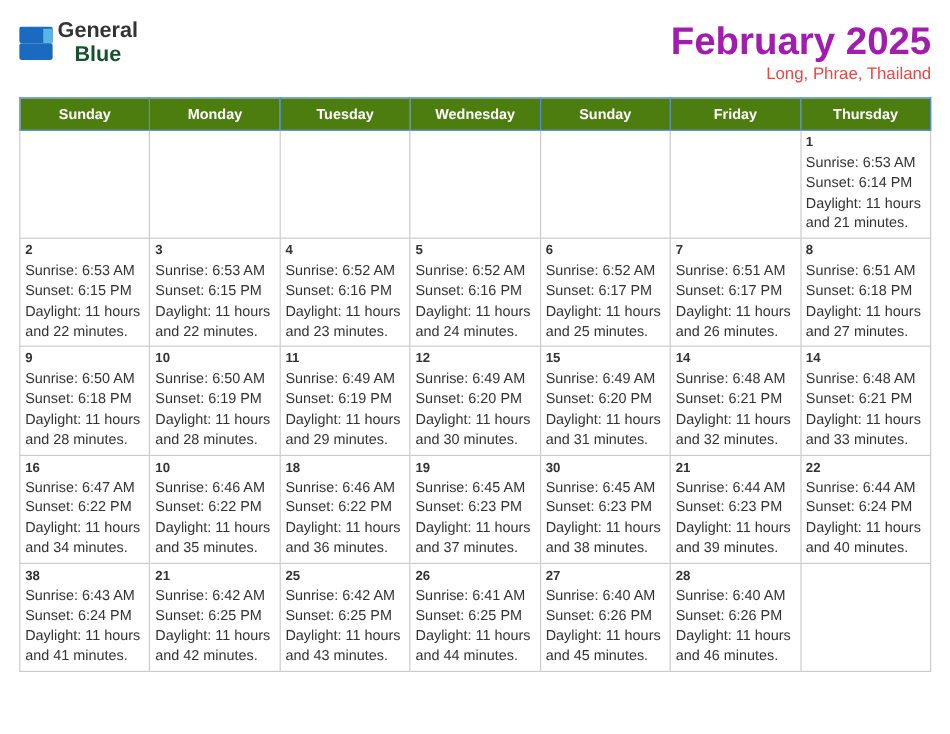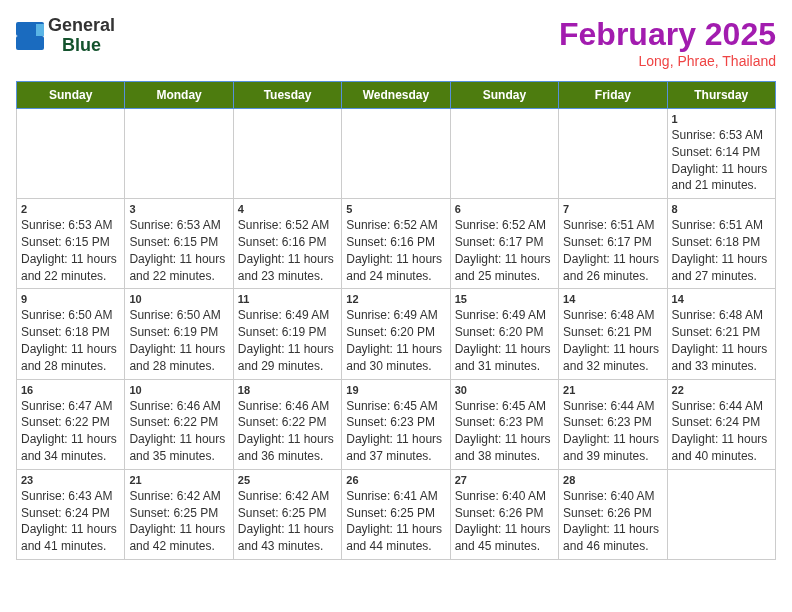--- a/index.html
+++ b/index.html
@@ -216,21 +216,21 @@
           <span class="day-num">21</span>
           <div class="day-info">Sunrise: 6:44 AM<br>Sunset: 6:23 PM<br>Daylight: 11 hours<br>and 39 minutes.</div>
         </td>
         <td>
           <span class="day-num">22</span>
           <div class="day-info">Sunrise: 6:44 AM<br>Sunset: 6:24 PM<br>Daylight: 11 hours<br>and 40 minutes.</div>
         </td>
       </tr>
       <tr>
         <td>
-          <span class="day-num">23</span>
+          <span class="day-num">38</span>
           <div class="day-info">Sunrise: 6:43 AM<br>Sunset: 6:24 PM<br>Daylight: 11 hours<br>and 41 minutes.</div>
         </td>
         <td>
           <span class="day-num">21</span>
           <div class="day-info">Sunrise: 6:42 AM<br>Sunset: 6:25 PM<br>Daylight: 11 hours<br>and 42 minutes.</div>
         </td>
         <td>
           <span class="day-num">25</span>
           <div class="day-info">Sunrise: 6:42 AM<br>Sunset: 6:25 PM<br>Daylight: 11 hours<br>and 43 minutes.</div>
         </td>

